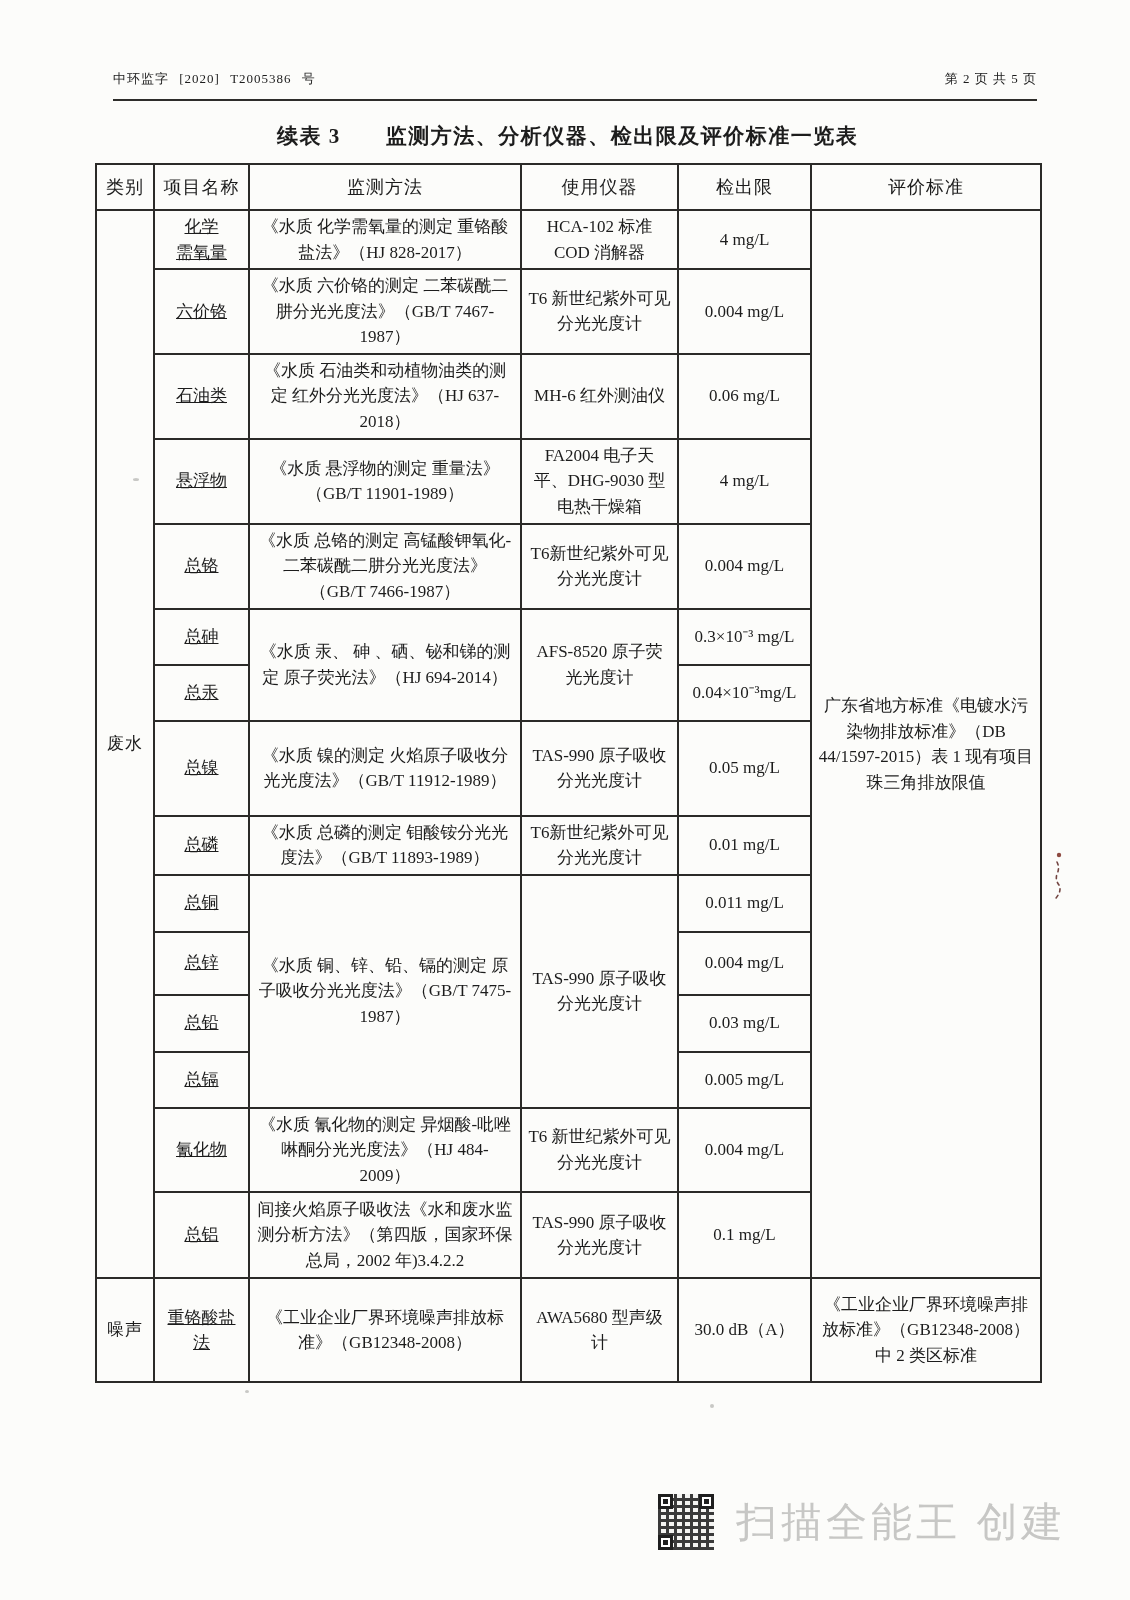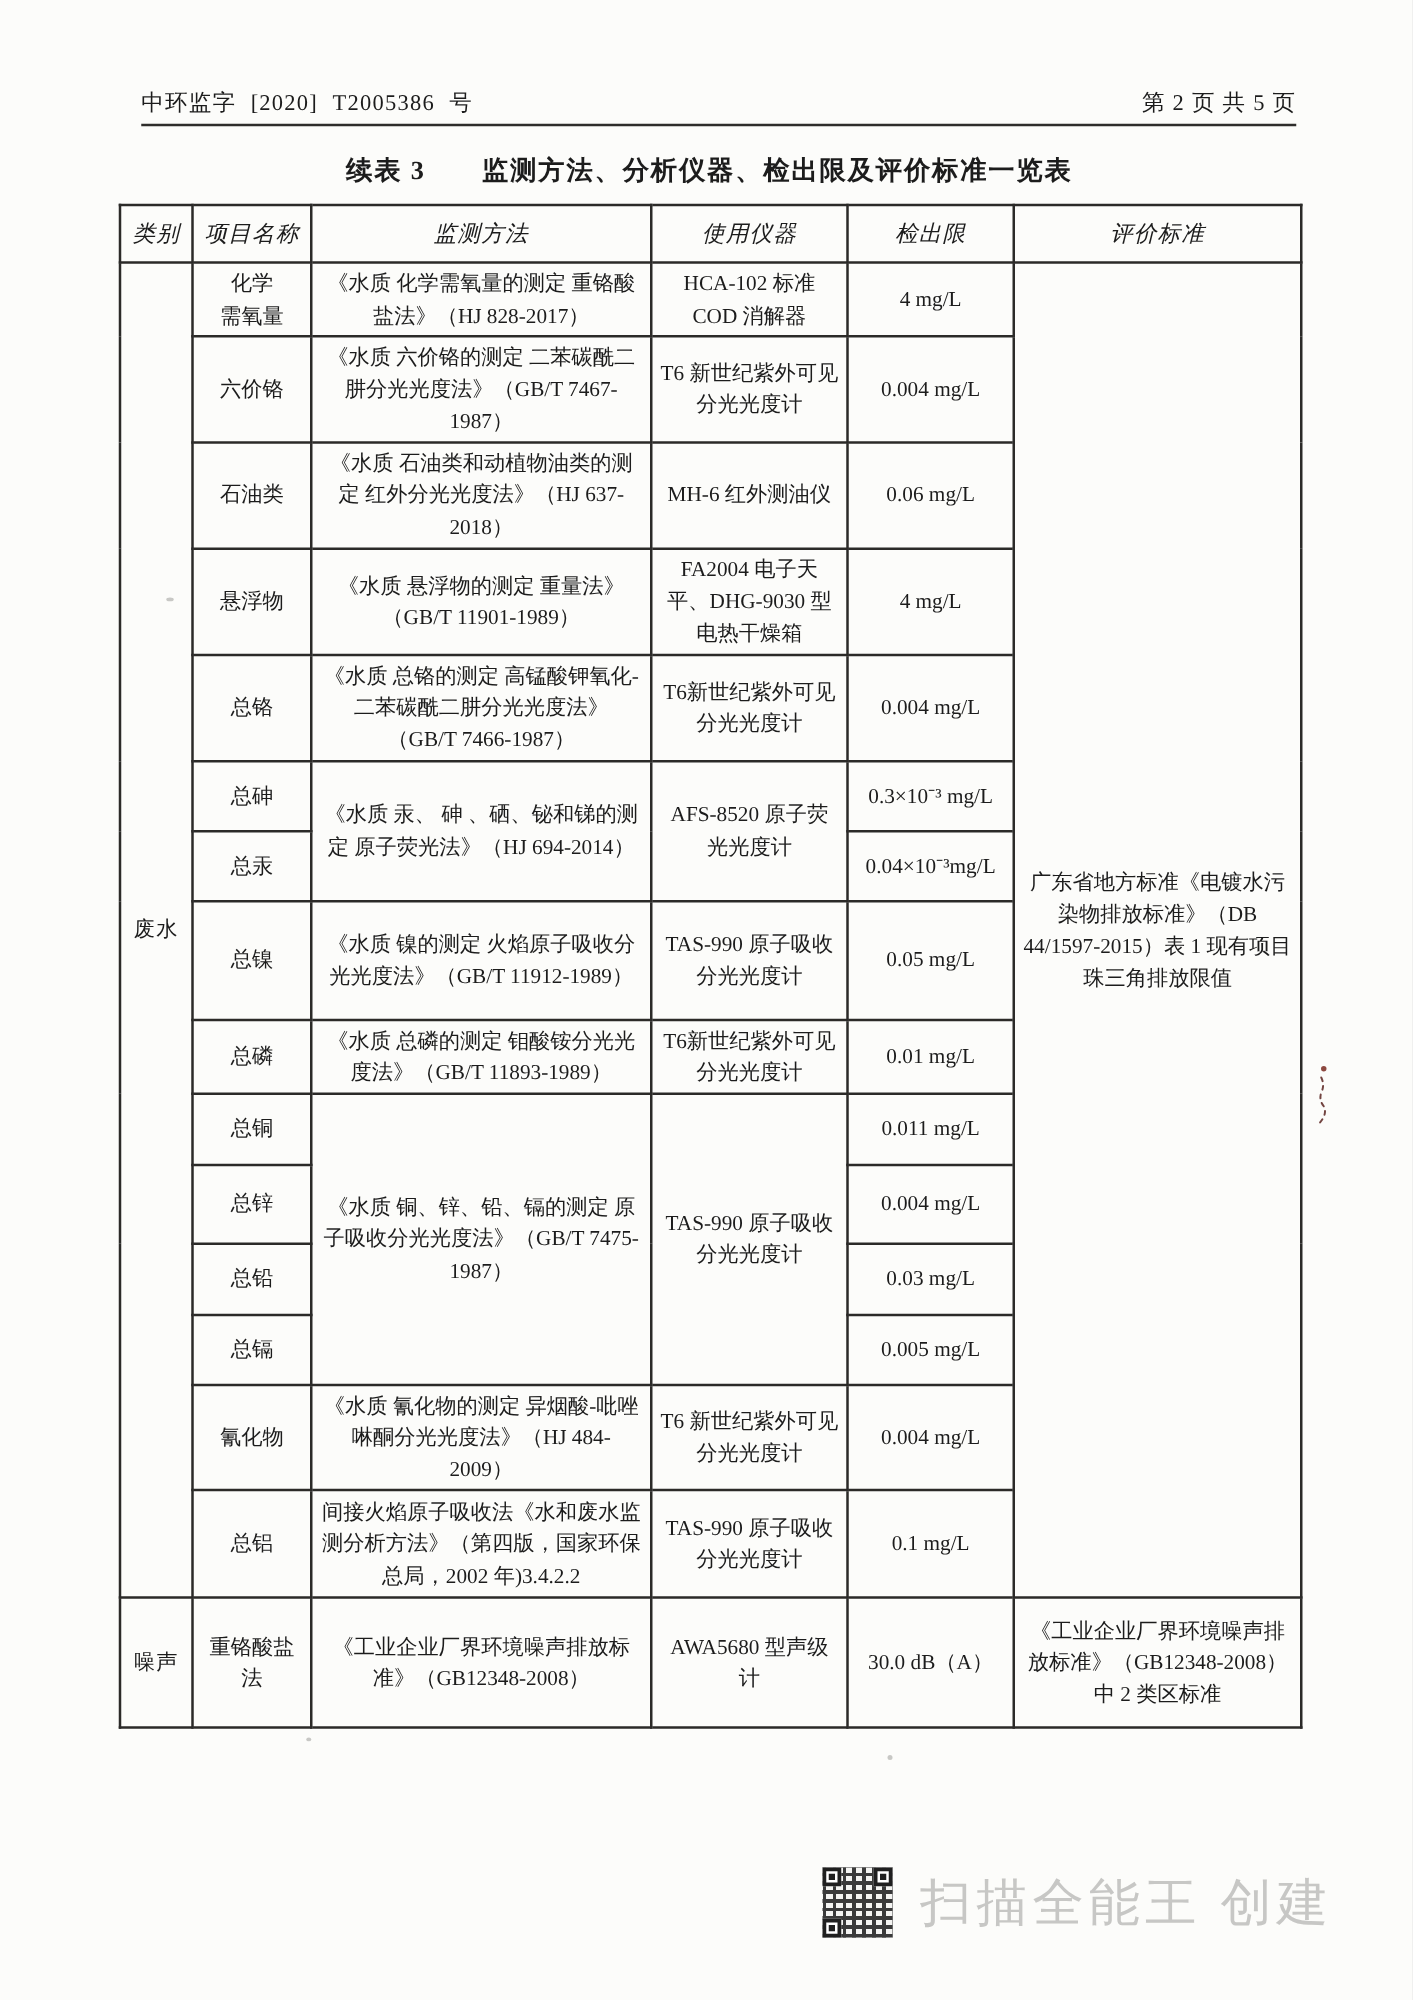--- a/index.html
+++ b/index.html
@@ -5,21 +5,21 @@
   * { margin:0; padding:0; box-sizing:border-box; }
   html,body { background:#e8e8e6; }
   body { font-family:"Liberation Serif", serif; }
   .page {
     position:relative; width:1130px; height:1600px; margin:0 auto;
     background:#fcfcfa; color:#1c1c1c; overflow:hidden;
   }
   .page-header {
     position:absolute; top:70px; left:113px; width:924px;
     display:flex; justify-content:space-between;
-    font-size:18px; letter-spacing:1px;
+    font-size:13px; letter-spacing:1px;
   }
   .page-header .doc-no { word-spacing:6px; }
   .header-rule {
     position:absolute; top:99px; left:113px; width:924px;
     border-top:2.5px solid #2e2d2b;
   }
   .doc-title {
     position:absolute; top:122px; left:95px; width:945px;
     text-align:center; font-weight:bold; font-size:21px; letter-spacing:1.5px;font-family:Liberation Serif, serif;
   }
@@ -27,23 +27,23 @@
     position:absolute; top:163px; left:95px; width:945px;
     border-collapse:collapse; table-layout:fixed;
   }
   table.monitoring th, table.monitoring td {
     border:2px solid #2b2a28;
     text-align:center; vertical-align:middle;
     font-size:17px; line-height:1.5; padding:3px 6px;
     font-weight:normal;
   }
   table.monitoring thead tr { height:46px; }
-  table.monitoring th { font-size:18px; letter-spacing:1px;font-style:italic; }
+  table.monitoring th { font-size:18px; letter-spacing:1px; }
   td.cat { font-size:18px; letter-spacing:1px; }
-  td.nm  { white-space:pre-line; }
+  td.nm  { white-space:pre-line;text-decoration:underline; }
   td.std { padding:3px 10px; }
   tbody tr:nth-child(1)  { height:59px; }
   tbody tr:nth-child(2)  { height:83px; }
   tbody tr:nth-child(3)  { height:85px; }
   tbody tr:nth-child(4)  { height:85px; }
   tbody tr:nth-child(5)  { height:85px; }
   tbody tr:nth-child(6)  { height:56px; }
   tbody tr:nth-child(7)  { height:56px; }
   tbody tr:nth-child(8)  { height:95px; }
   tbody tr:nth-child(9)  { height:55px; }

